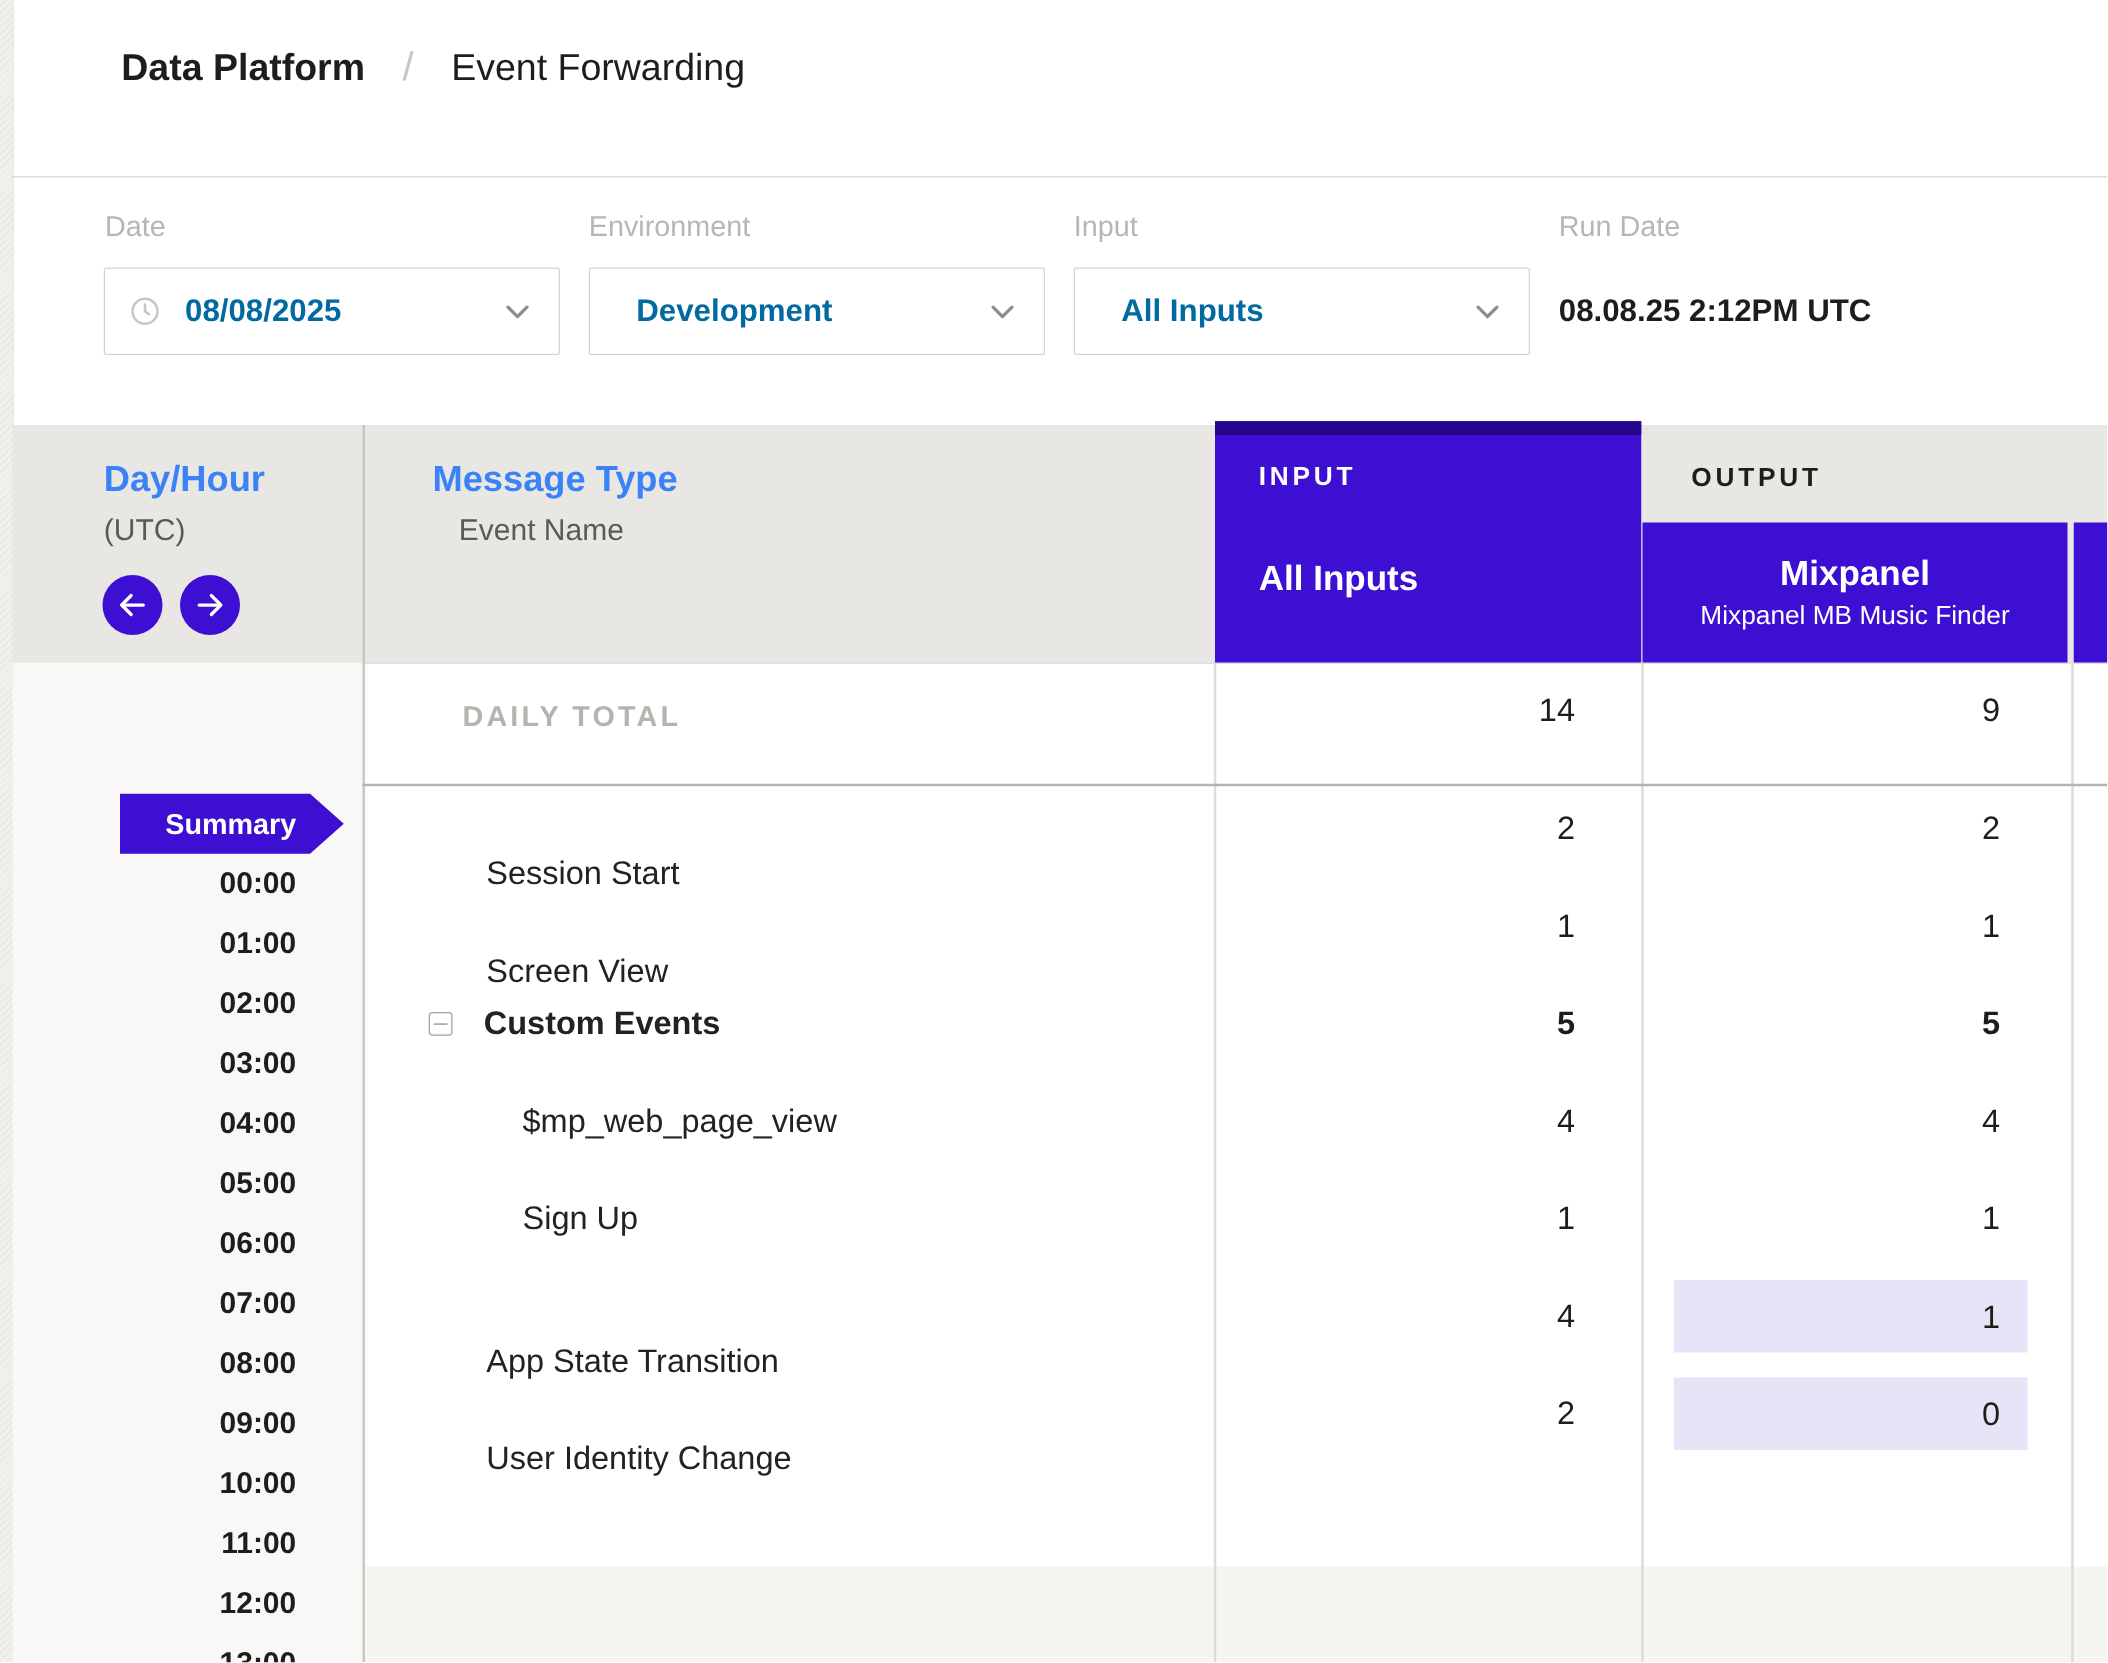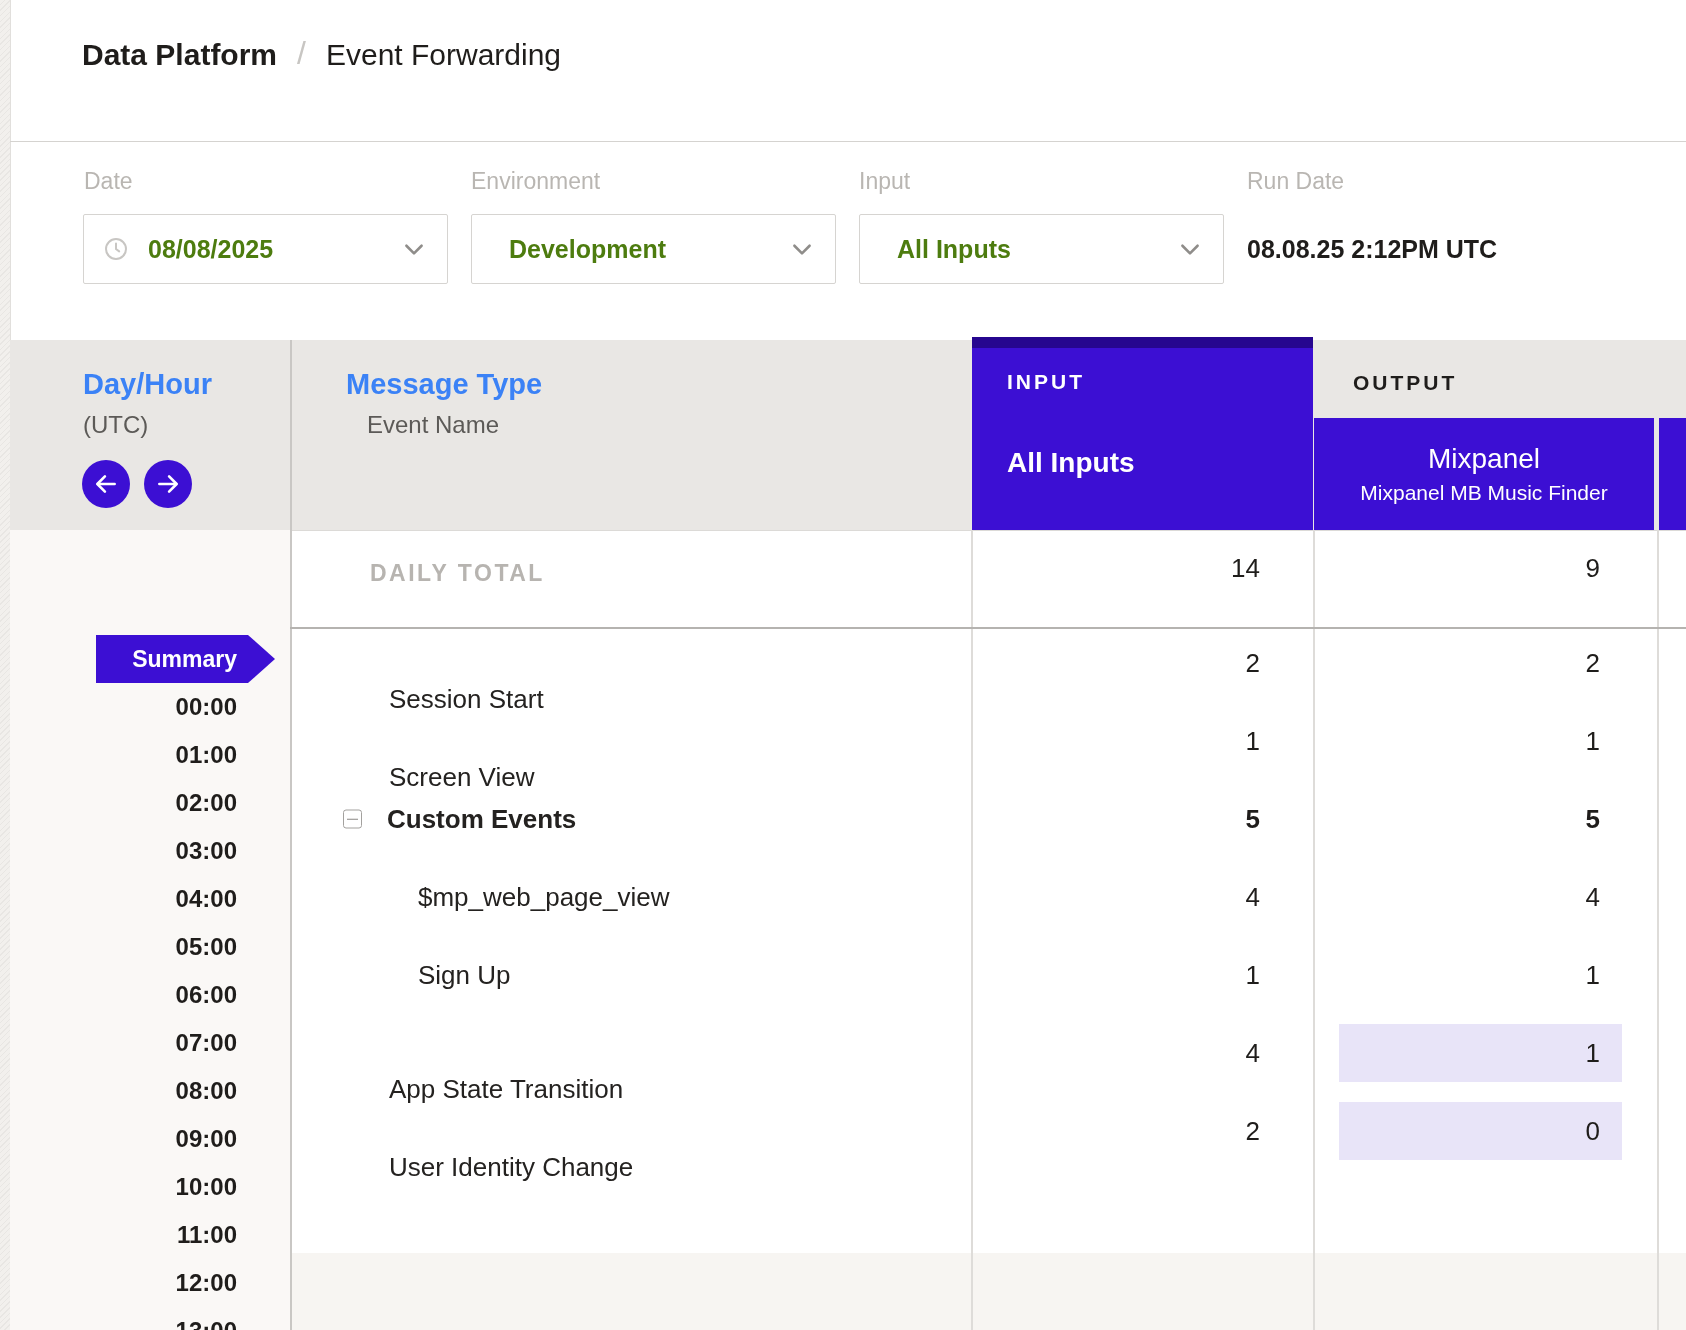--- a/index.html
+++ b/index.html
@@ -8,30 +8,30 @@
     background:#ffffff;font-family:"Liberation Sans",sans-serif;color:#242220;
   }
   .abs{position:absolute;}
 
   
   .gutter{left:0;top:0;width:10px;height:1330px;
     background:repeating-linear-gradient(135deg,#f2f0ed 0 3px,#e8e6e3 3px 4px);
     border-right:1px solid #e1dfdc;}
 
   
-  .breadcrumb{left:82px;top:36px;font-size:30px;display:flex;align-items:center;gap:20px;white-space:nowrap;}
+  .breadcrumb{left:97px;top:36px;font-size:30px;display:flex;align-items:center;gap:30px;white-space:nowrap;}
   .crumb-section{font-weight:700;color:#1f1d1b;}
   .crumb-sep{color:#c8c6c3;font-weight:300;font-size:32px;transform:translateY(-1px);}
   .crumb-page{font-weight:400;color:#1f1d1b;}
   .header-divider{left:10px;top:141px;width:1676px;height:1px;background:#d5d3d0;}
 
   
   .filter-label{top:168px;font-size:23px;color:#b9b6b2;}
   .select{top:214px;height:70px;width:365px;background:#fff;border:1px solid #d6d4d1;border-radius:2px;
-    display:flex;align-items:center;font-size:25px;font-weight:700;color:#4d7c0f;cursor:pointer;box-sizing:border-box;}
+    display:flex;align-items:center;font-size:25px;font-weight:700;color:#0369a1;cursor:pointer;box-sizing:border-box;}
   .select .txt{flex:1 1 auto;}
   .select .lead-pad{width:37px;flex:0 0 auto;}
   .clock-wrap{width:64px;flex:0 0 auto;display:flex;justify-content:center;}
   .chev{flex:0 0 auto;margin-right:20px;display:flex;}
   .run-date-val{top:214px;height:70px;display:flex;align-items:center;font-size:25px;font-weight:700;color:#1f1d1b;}
 
   
   .grid-band{left:10px;top:340px;width:1676px;height:190px;background:#e9e7e4;border-bottom:1px solid #dcdad7;}
   .col-title{font-size:29px;font-weight:700;color:#3b82f6;}
   .col-sub{font-size:24px;color:#5c5a57;}
@@ -42,21 +42,21 @@
 
   
   .input-box{left:972px;top:337px;width:341px;height:193px;background:#3C0FD3;z-index:4;}
   .input-box .strip{position:absolute;left:0;top:0;width:100%;height:11px;background:#26068F;}
   .hdr-kicker{font-size:21px;font-weight:700;letter-spacing:3px;color:#ffffff;}
   .input-box .kicker{position:absolute;left:35px;top:33px;}
   .input-box .big{position:absolute;left:35px;top:110px;font-size:28px;font-weight:700;color:#fff;}
   .output-kicker{left:1353px;top:371px;font-size:21px;font-weight:700;letter-spacing:3px;color:#1f1d1b;}
   .mixpanel-box{left:1314px;top:418px;width:340px;height:112px;background:#3C0FD3;z-index:4;
     display:flex;flex-direction:column;align-items:center;justify-content:center;gap:6px;}
-  .mixpanel-box .name{font-size:28px;font-weight:400;color:#fff;}
+  .mixpanel-box .name{font-size:28px;font-weight:700;color:#fff;}
   .mixpanel-box .sub{font-size:21px;font-weight:400;color:#fff;}
   .next-output-box{left:1659px;top:418px;width:27px;height:112px;background:#3C0FD3;z-index:4;}
 
   
   .sidebar{left:10px;top:530px;width:280px;height:800px;background:#faf8f6;}
   .summary-tab{left:96px;top:635px;width:152px;height:48px;background:#3C0FD3;color:#fff;
     font-size:23px;font-weight:700;display:flex;align-items:center;justify-content:flex-end;
     padding-right:11px;box-sizing:border-box;cursor:pointer;z-index:5;}
   .summary-tip{left:248px;top:635px;width:0;height:0;border-top:24px solid transparent;
     border-bottom:24px solid transparent;border-left:27px solid #3C0FD3;z-index:5;}

